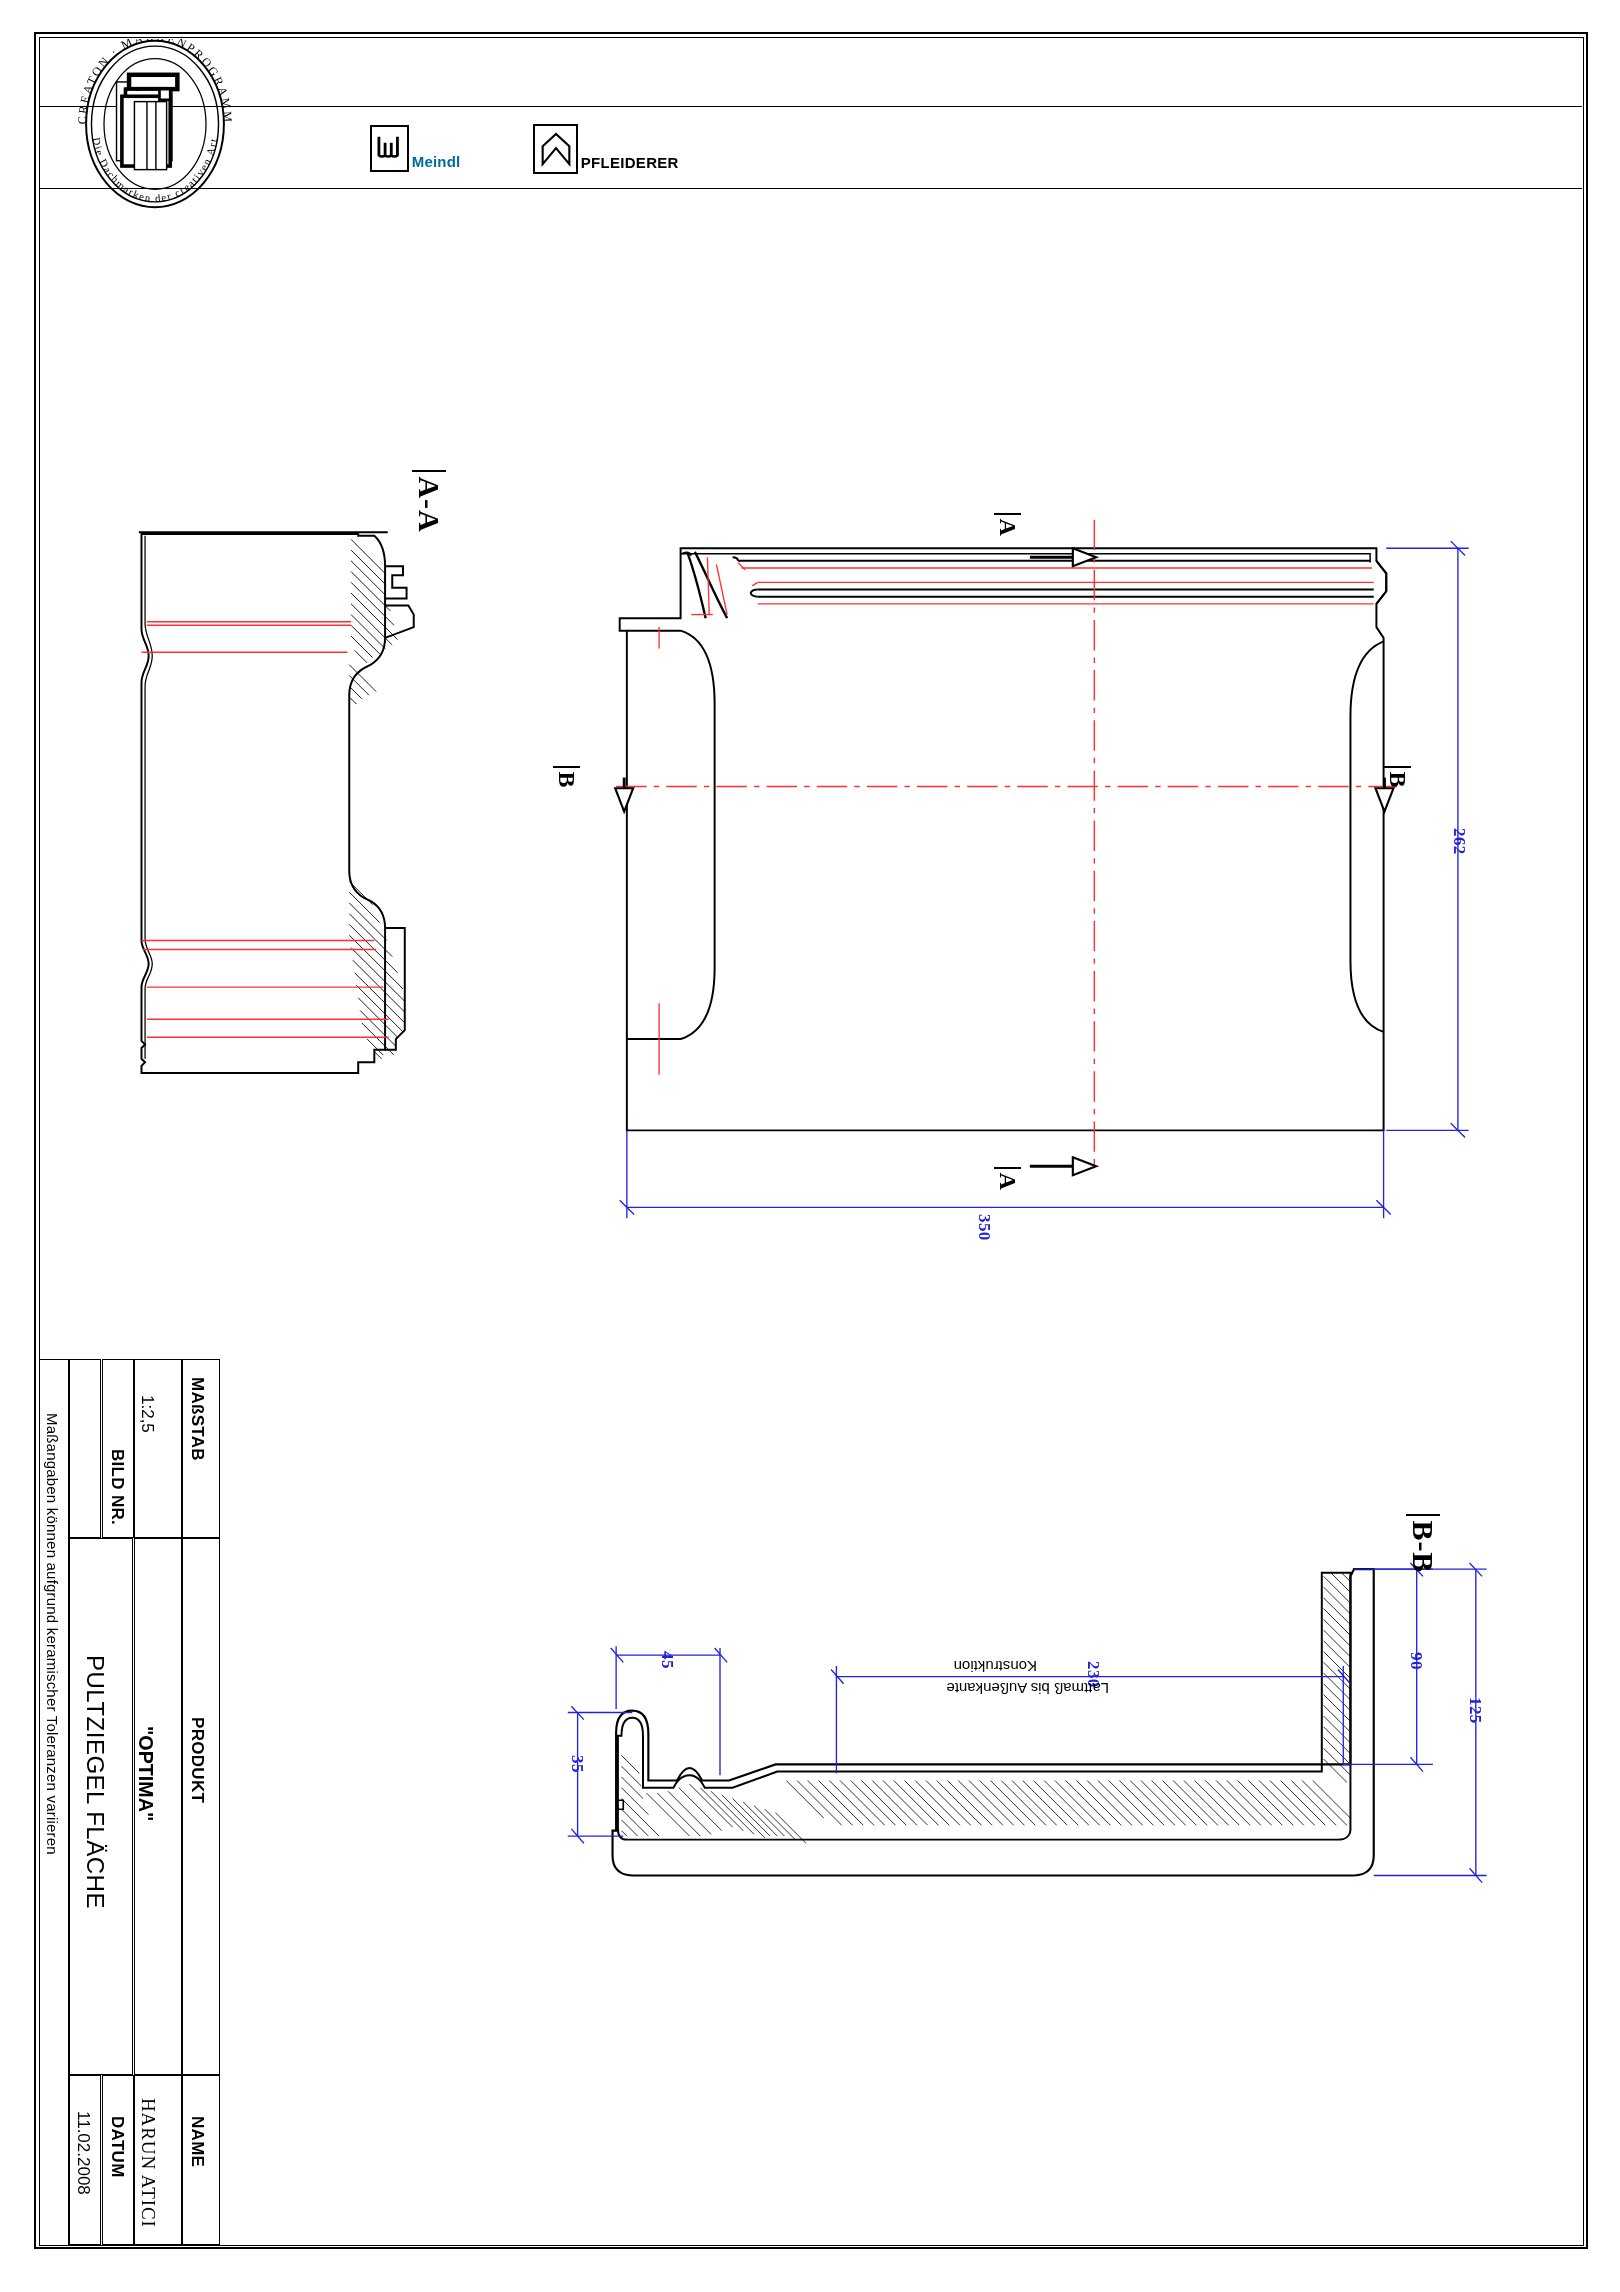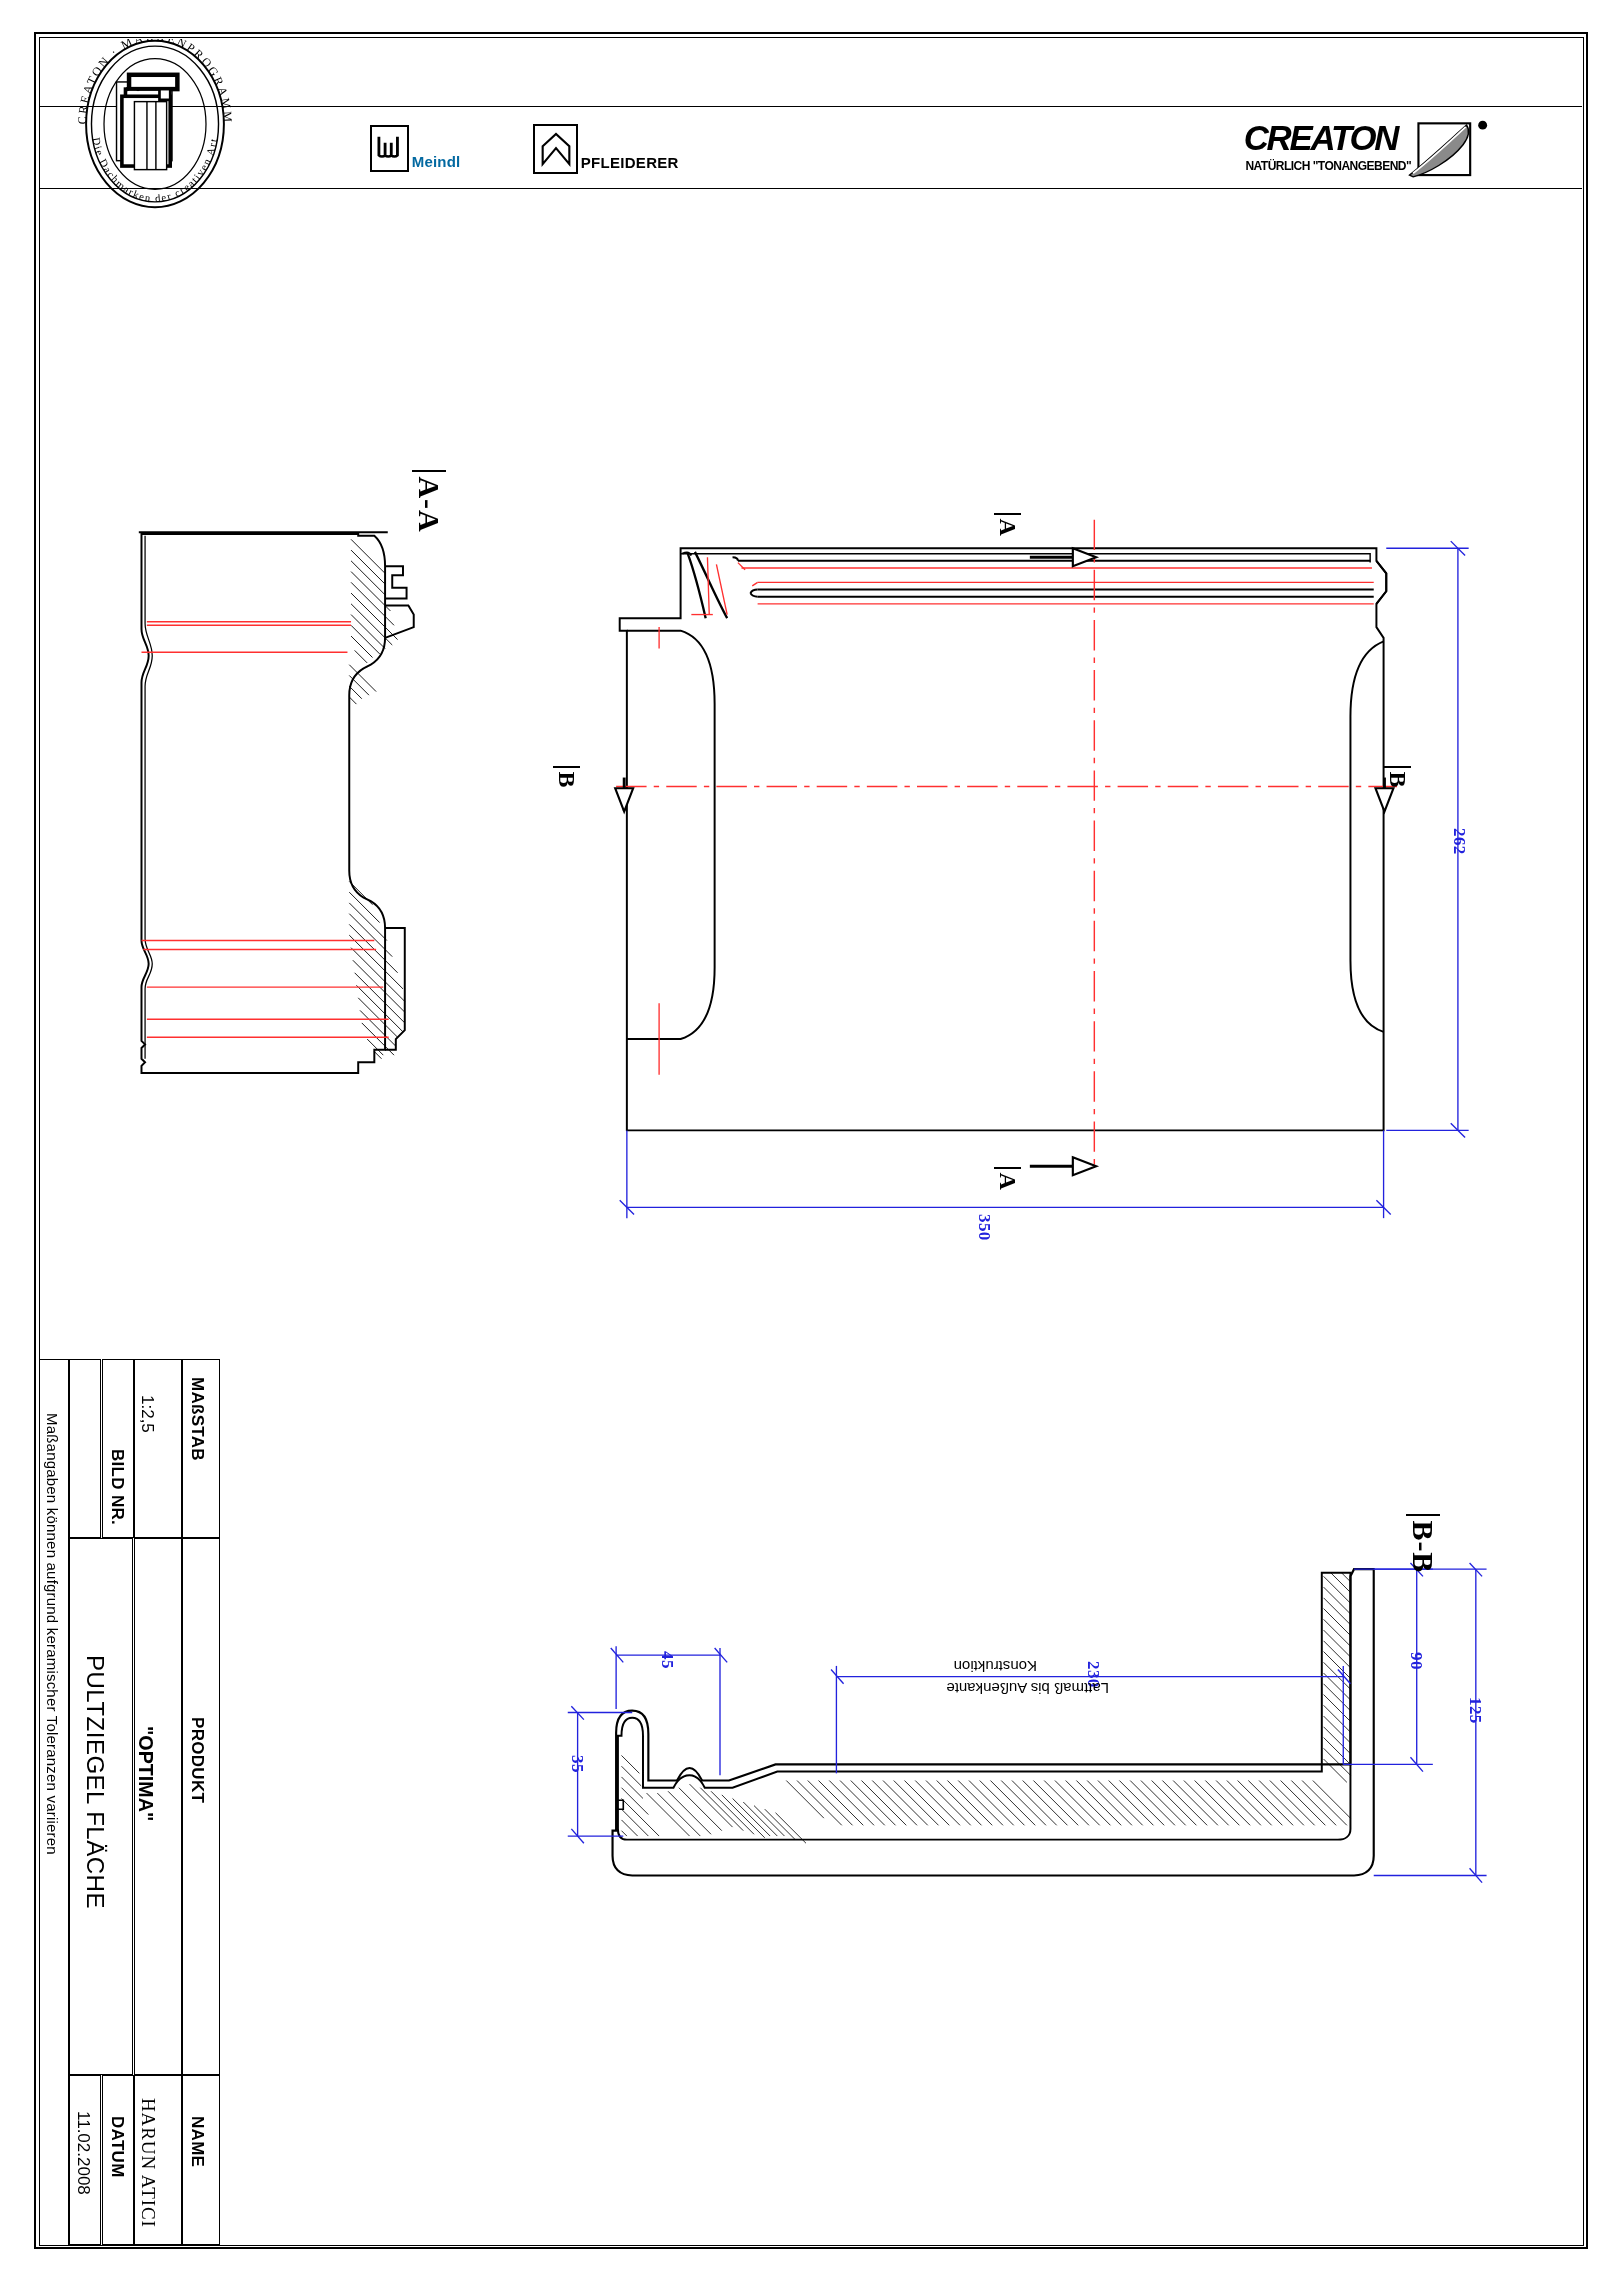--- a/index.html
+++ b/index.html
@@ -127,30 +127,20 @@
 
   <div class="pfl">
     <div class="pfl-box">
       <svg width="32" height="38" viewBox="0 0 36 42">
         <path d="M3 18 L18 4 L33 18 L33 38 L18 20 L3 38 Z" fill="none" stroke="#000" stroke-width="2.4"></path>
       </svg>
     </div>
     <span class="pfl-txt">PFLEIDERER</span>
   </div>
 
-  <div class="creaton">
-    <svg width="251" height="66" viewBox="0 0 280 74">
-      <text x="0" y="36" font-family="Liberation Sans, sans-serif" font-size="39" font-weight="700" font-style="italic" letter-spacing="-2.4" fill="#000">CREATON</text>
-      <text x="2" y="58" font-family="Liberation Sans, sans-serif" font-size="13.5" font-weight="700" letter-spacing="-0.6" fill="#000">NATÜRLICH "TONANGEBEND"</text>
-      <rect x="196" y="6" width="58" height="58" fill="none" stroke="#000" stroke-width="2.4"></rect>
-      <path d="M186 64 C204 50 232 24 250 8 C254 14 252 22 246 30 C232 48 206 62 190 66 Z" fill="#8a8a8a" stroke="#000" stroke-width="1.6"></path>
-      <path d="M190 62 C208 48 234 24 249 10" fill="none" stroke="#fff" stroke-width="2"></path>
-      <circle cx="268" cy="8" r="5" fill="#000"></circle>
-    </svg>
-  </div>
 
   <svg class="ovl" viewBox="0 0 1809 2560" width="1620" height="2293">
 
     <g fill="none" stroke="#000" stroke-width="2.2">
 
       <path d="M158 596
                L400 596 L400 598
                L418 598
                C427 606 430 620 430 632
                L430 712

